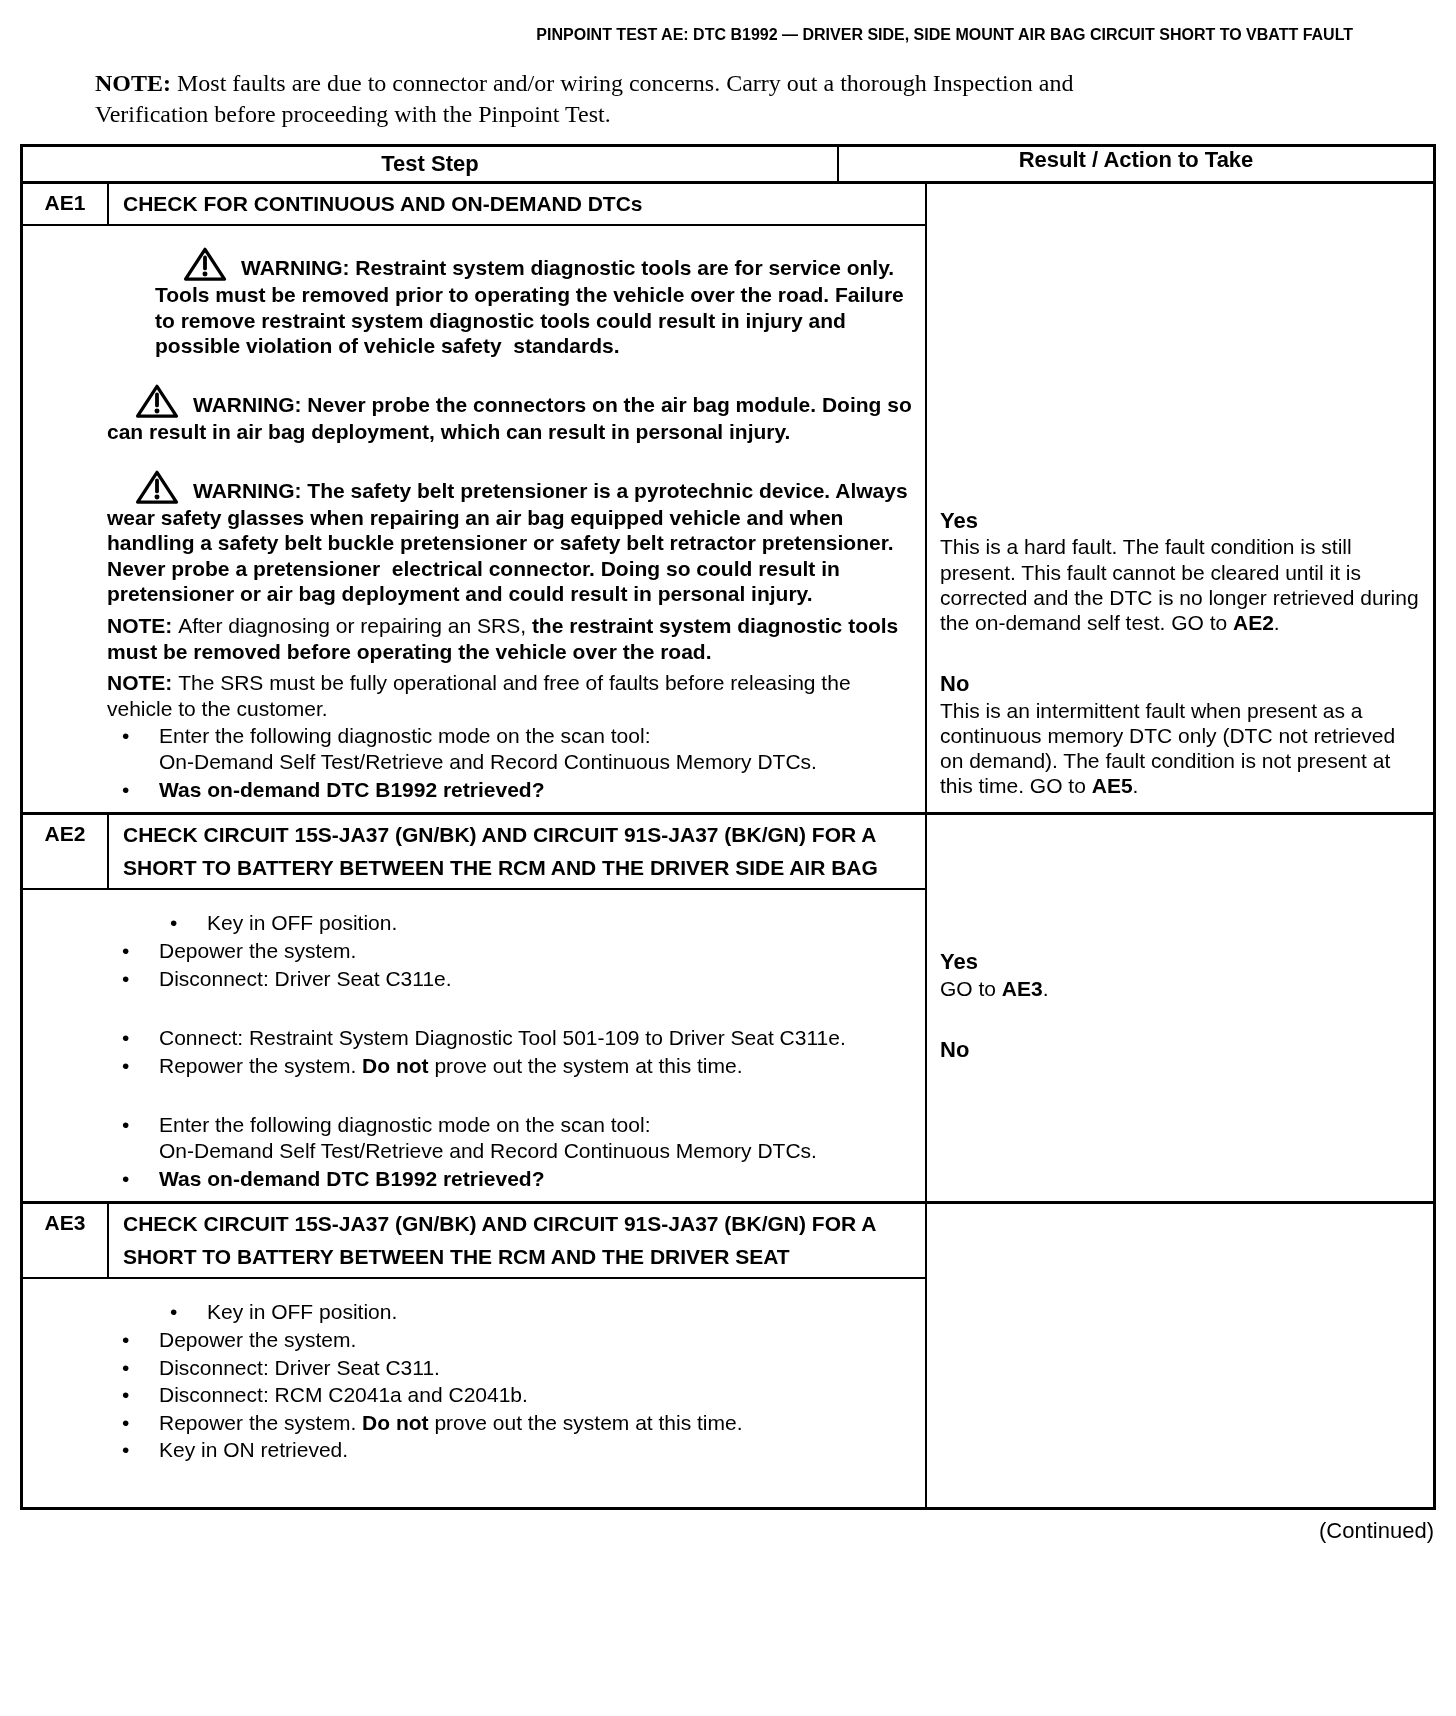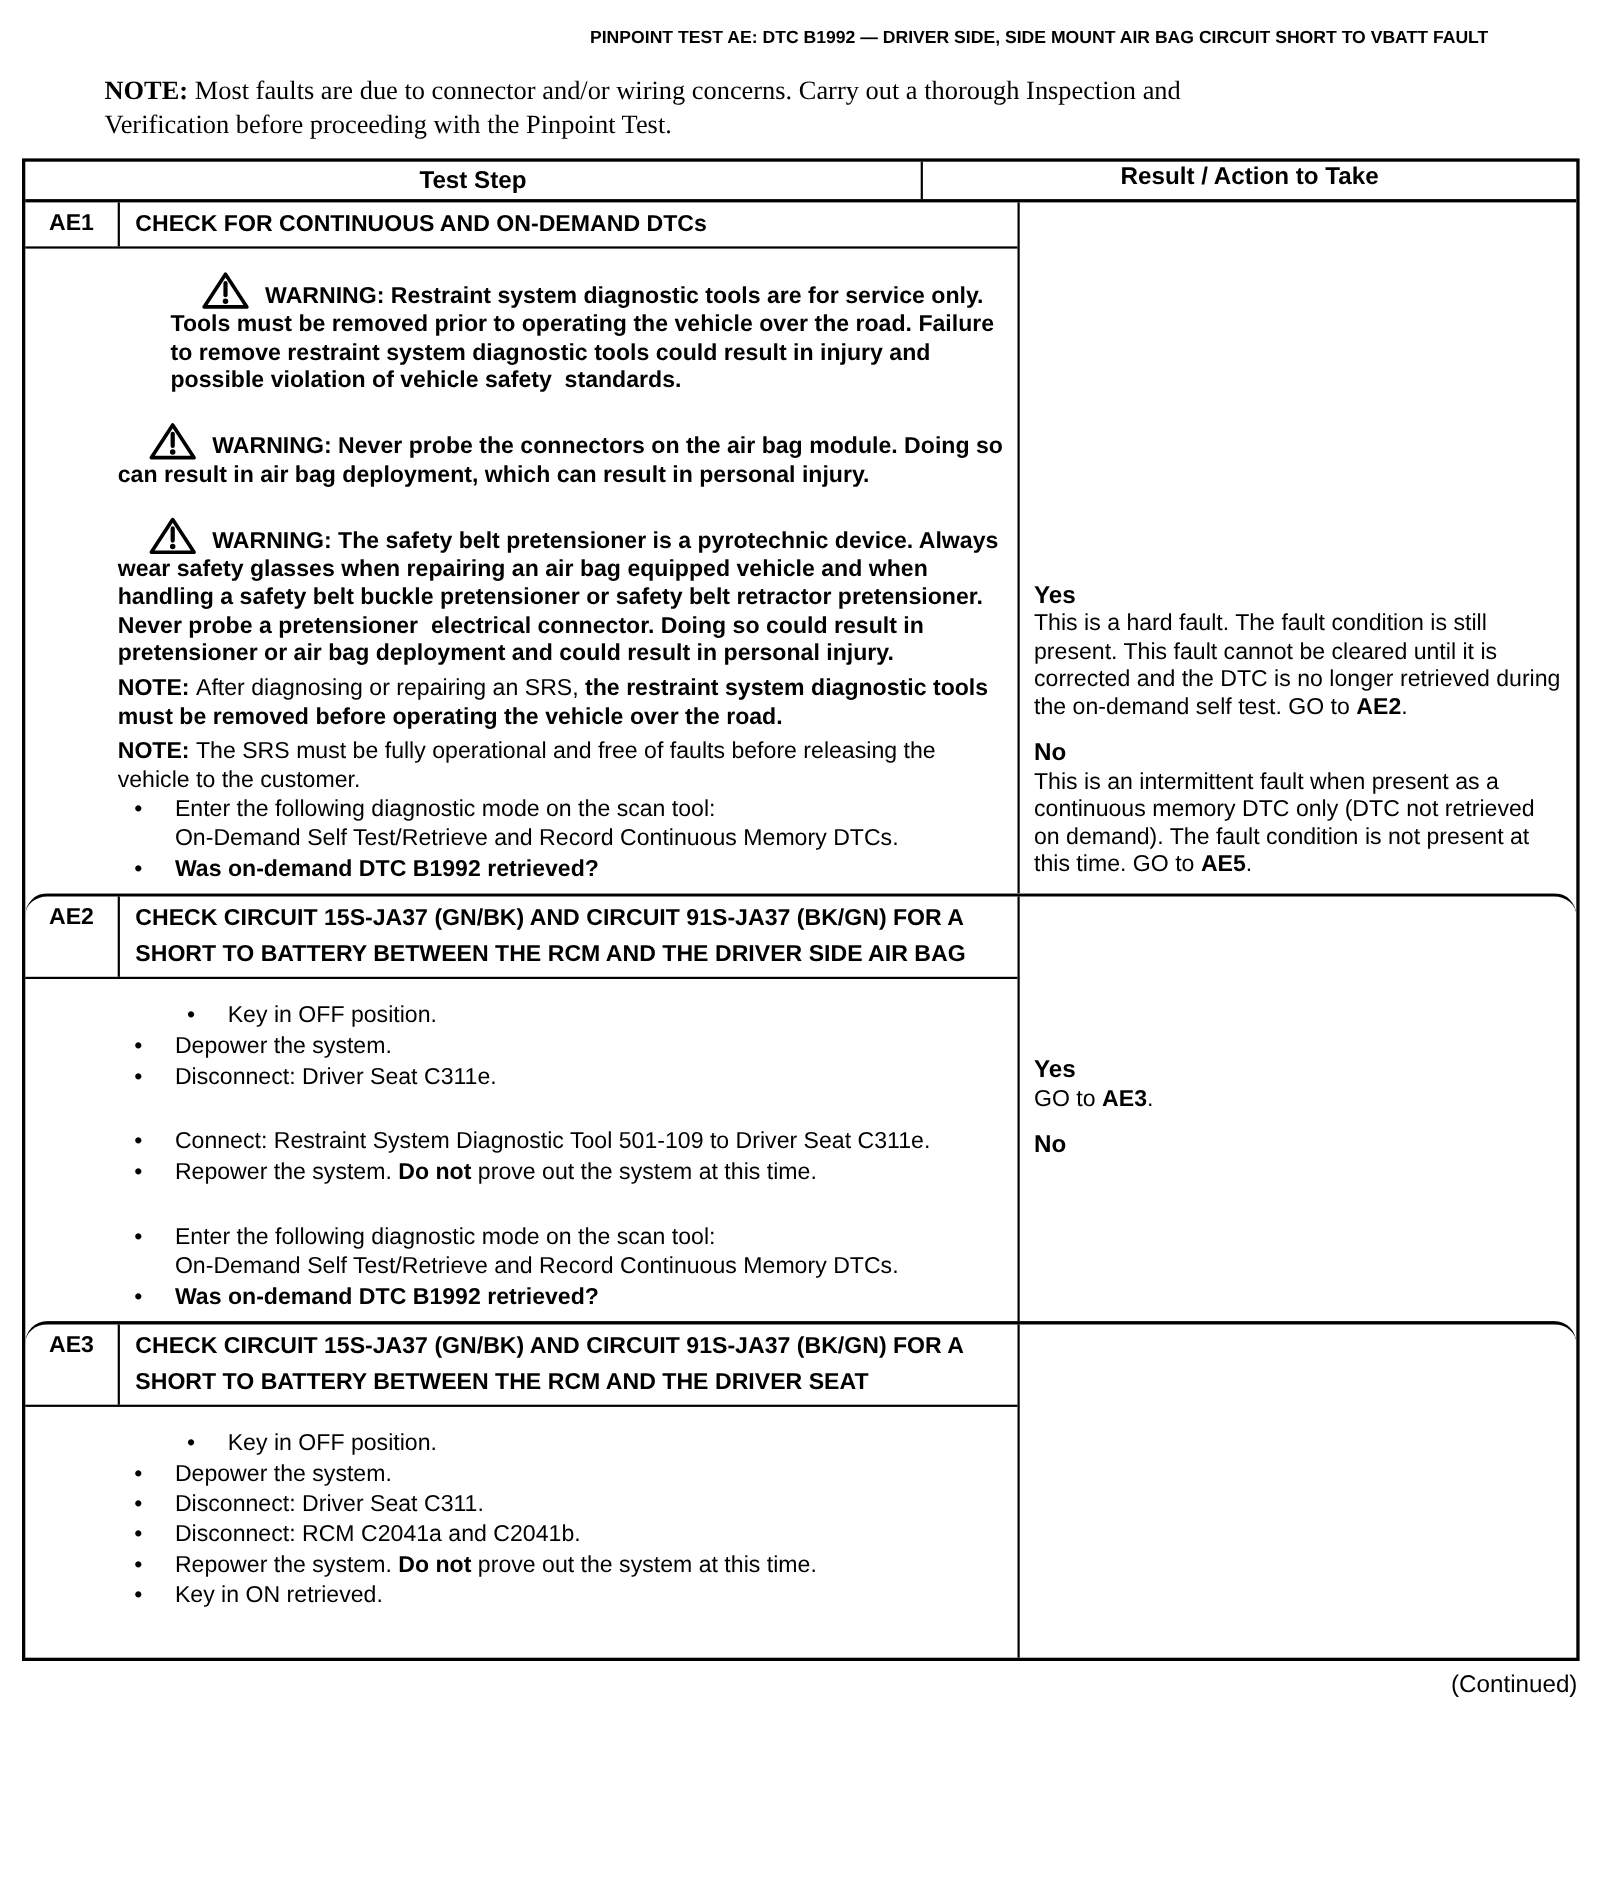--- a/index.html
+++ b/index.html
@@ -16,21 +16,21 @@
     margin:24px 0 14px 75px; max-width:1015px;
   }
   .note b { font-weight:bold; }
 
   .pp-table { border:3px solid #000; margin-top:2px; }
 
   .thead { display:flex; border-bottom:3px solid #000; font-weight:bold; font-size:22px; }
   .thead-left { width:816px; border-right:2px solid #000; text-align:center; padding:4px 0; box-sizing:border-box; }
   .thead-right { flex:1; text-align:center; padding:0 0; }
 
-  .row-group { display:flex;border-radius:20px; }
+  .row-group { display:flex; }
   .row-group + .row-group { border-top:3px solid #000; }
 
   .left-col { width:904px; border-right:2px solid #000; display:flex; flex-direction:column; box-sizing:border-box; }
 
   .row-header { display:flex; border-bottom:2px solid #000; font-weight:bold; }
   .ae-cell { width:86px; border-right:2px solid #000; text-align:center; font-size:21px; padding:7px 0 5px 0; box-sizing:border-box; }
   .title-cell { flex:1; font-size:21px; line-height:1.55; padding:4px 16px 4px 14px; }
 
   .row-body { flex:1; font-size:21px; line-height:1.22; padding:12px 12px 10px 84px; }
   .row-body span, .row-body b { white-space:pre-wrap; }
@@ -40,21 +40,21 @@
   .warn-icon { display:inline-block; margin-right:14px; text-indent:0; }
   .warn-icon svg { vertical-align:-7px; }
 
   .p-note { margin-top:6px; }
 
   .bullet { display:flex; margin-top:2px; }
   .bullet.gap { margin-top:34px; }
   .dot { width:52px; padding-left:15px; box-sizing:border-box; }
   .btext { flex:1; white-space:pre-wrap; }
 
-  .right-col { flex:1; display:flex; flex-direction:column; font-size:21px; line-height:1.2; padding:10px 10px 14px 13px; }
+  .right-col { flex:1; display:flex; flex-direction:column; font-size:21px; line-height:1.2; padding:10px 10px 14px 13px;gap:20px; }
   .right-col.valign-bottom { justify-content:flex-end; }
   .right-col.valign-center { justify-content:center; }
   .res-label { font-weight:bold; font-size:22px; margin-top:16px; }
   .res-block:first-child .res-label { margin-top:0; }
   .res-text { white-space:pre-wrap; }
 
   .row-group:last-child .row-body { padding-bottom:44px; }
 
   .continued { text-align:right; font-size:22px; padding:8px 2px 0 0; }
 </style>

